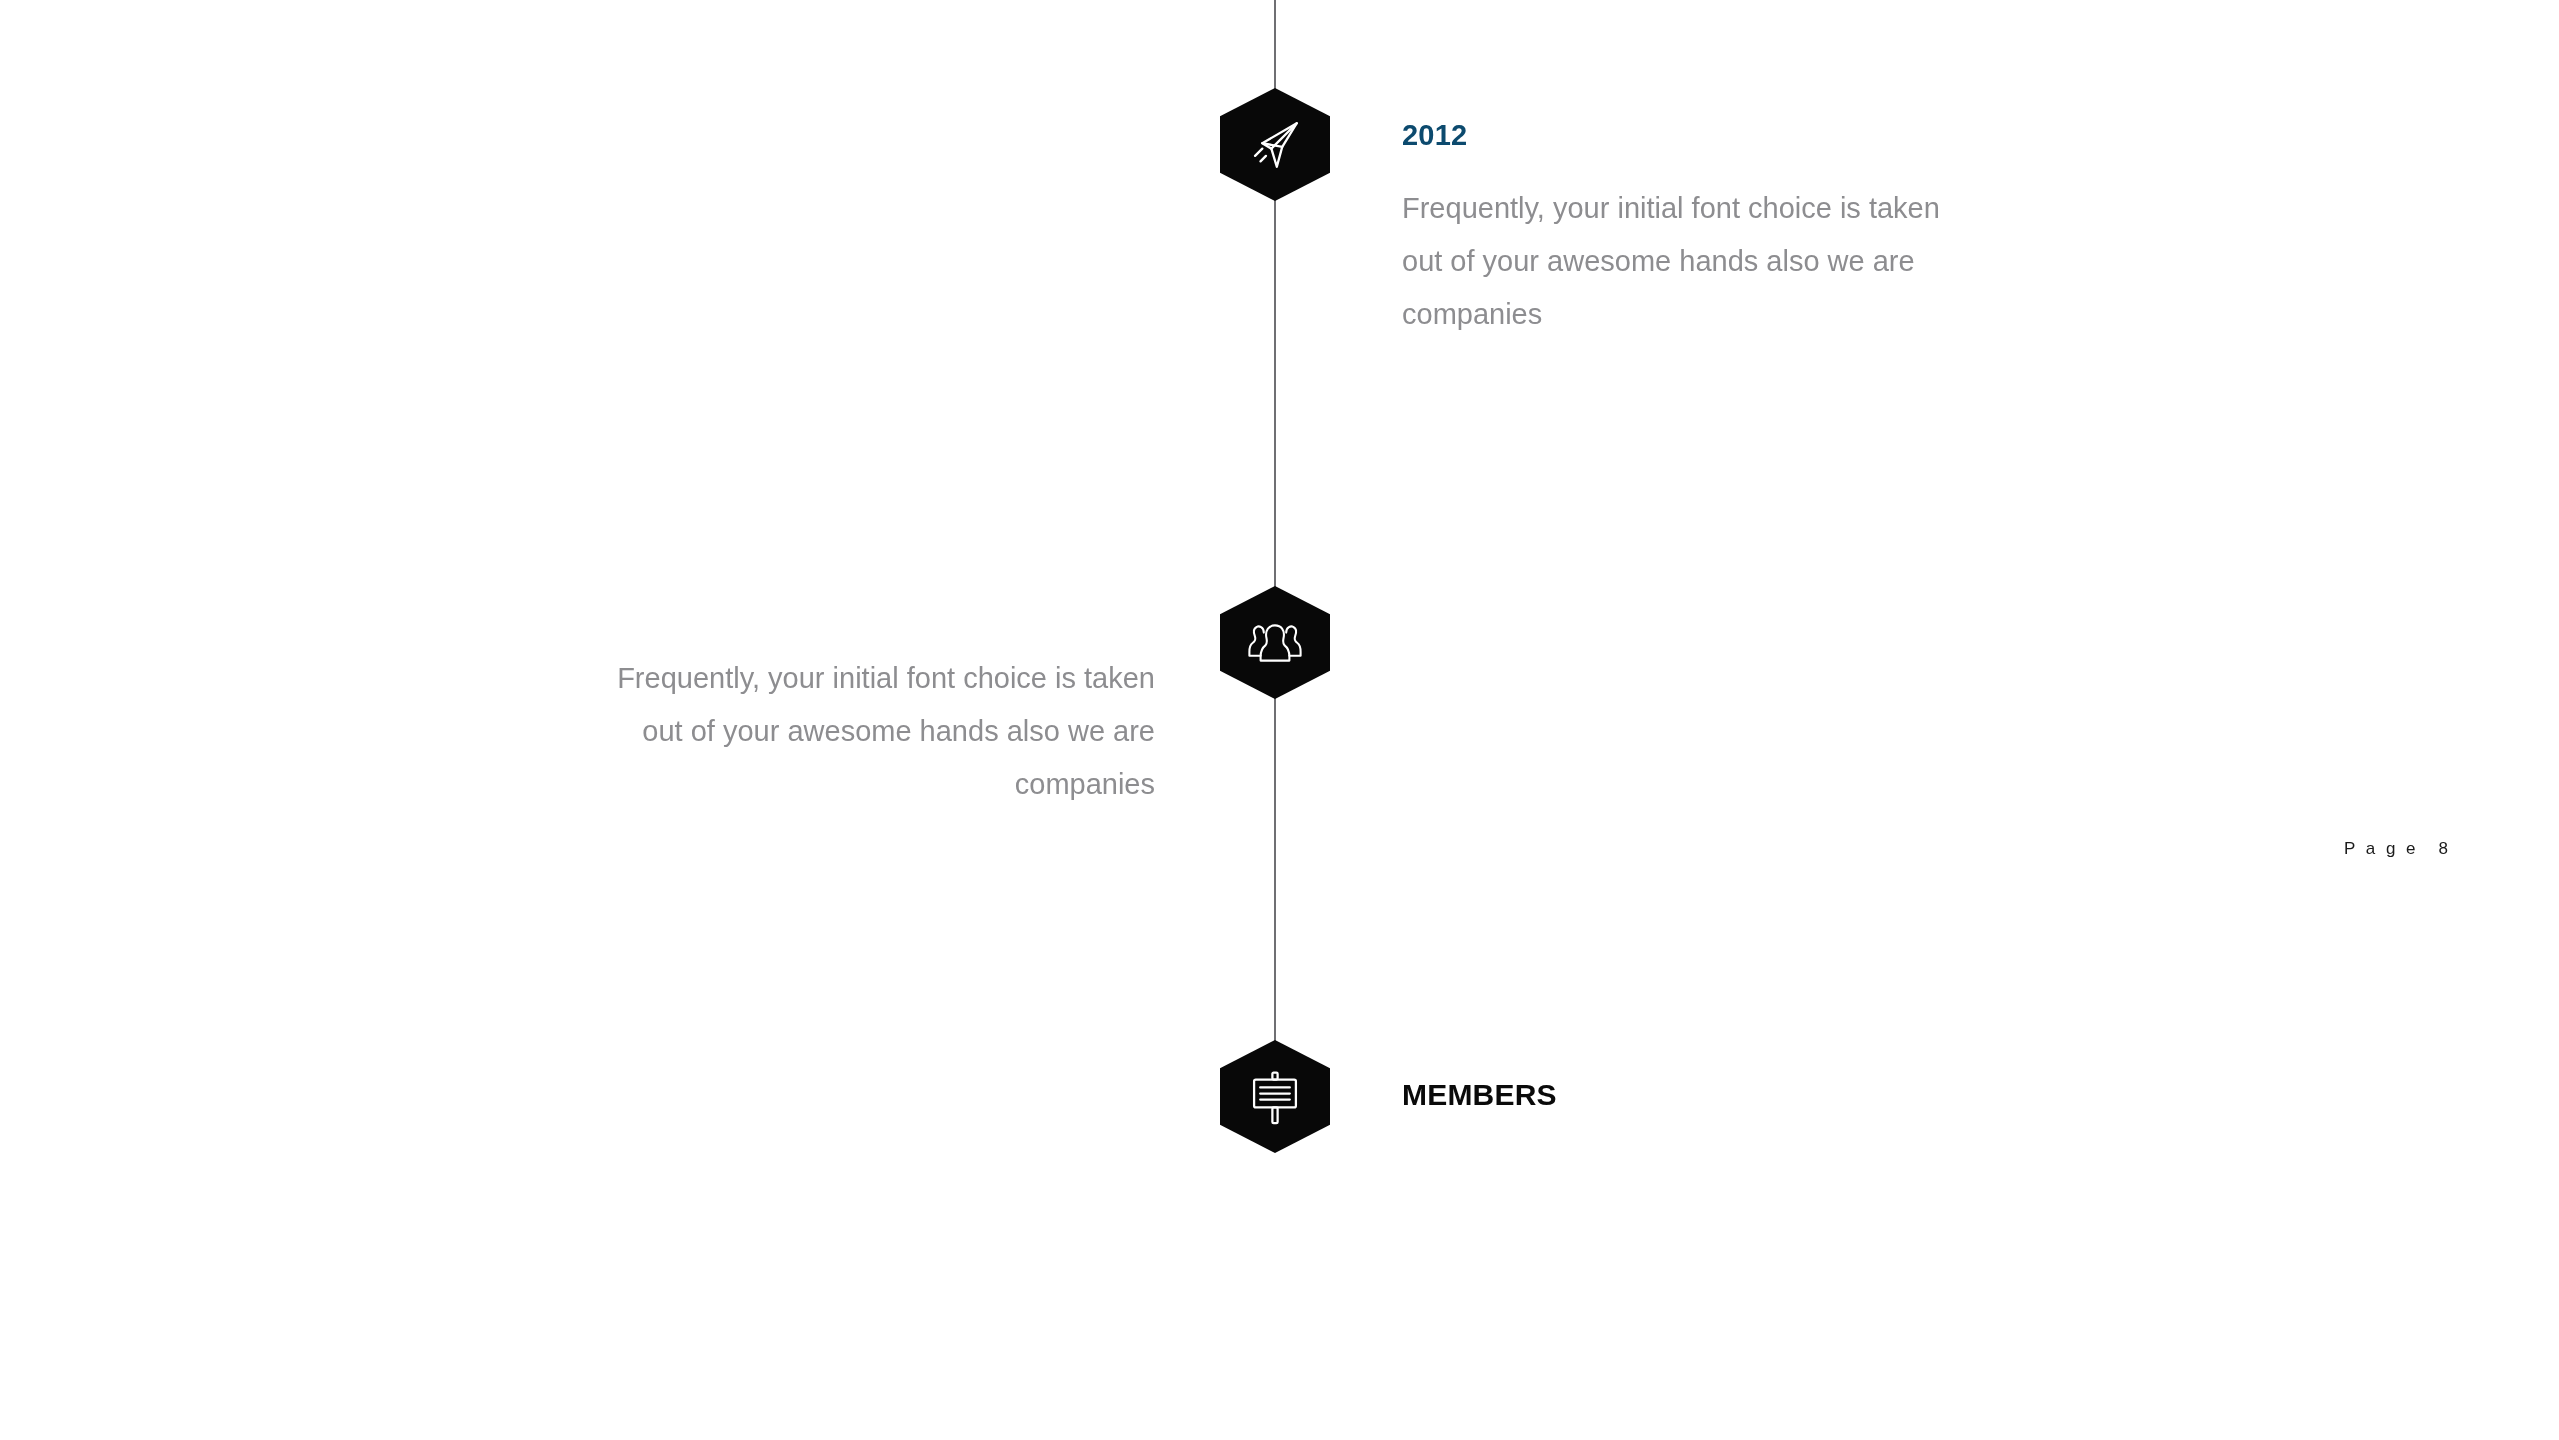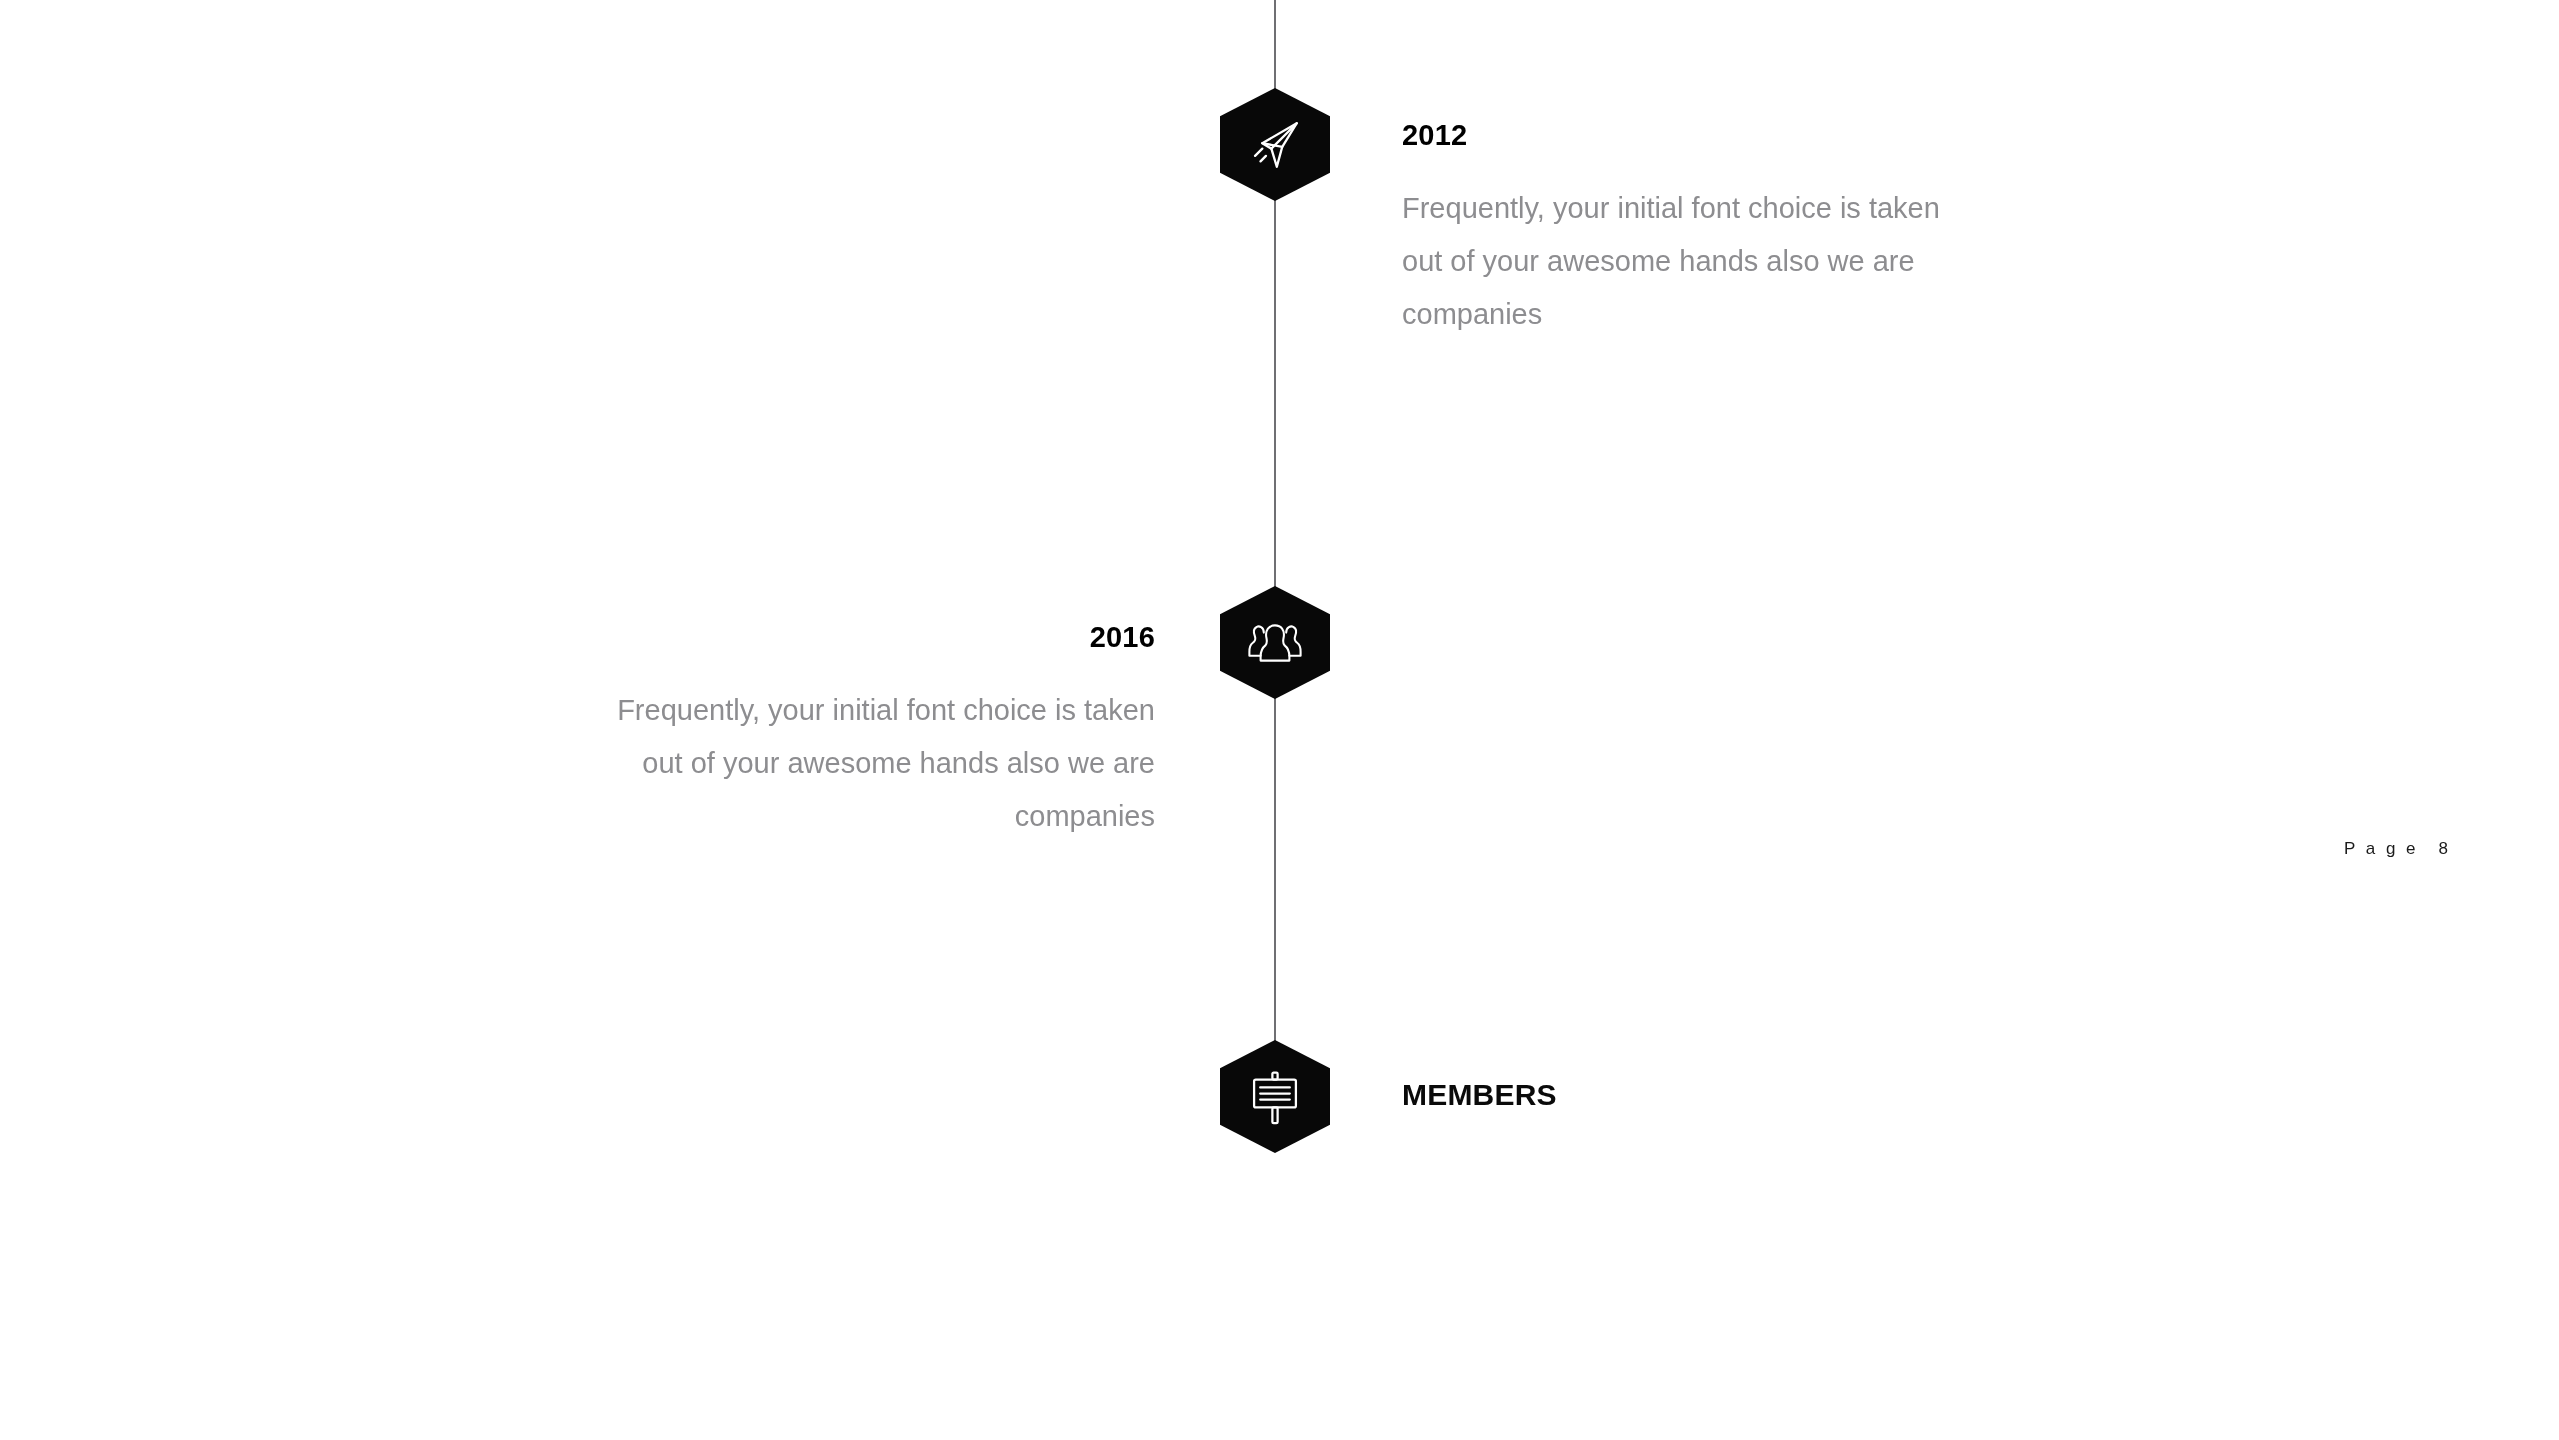--- a/index.html
+++ b/index.html
@@ -55,21 +55,21 @@
   
   .entry {
     position: absolute;
   }
   .entry-right { left: 1402px; width: 700px; text-align: left; }
   .entry-left  { left: 455px;  width: 700px; text-align: right; }
 
   .entry-year {
     font-size: 29px;
     font-weight: bold;
-    color: #000000;
+    color: #0c4a6e;
     letter-spacing: 0.2px;
     line-height: 1.1;
     margin: 0;
   }
   .entry-title {
     font-size: 30px;
     font-weight: bold;
     color: #0a0a0a;
     letter-spacing: 0.2px;
     line-height: 1.1;
@@ -153,21 +153,20 @@
 <div class="entry entry-right" id="entry-1">
   <div class="entry-year">2012</div>
   <div class="entry-body">
     <span>Frequently, your initial font choice is taken</span>
     <span>out of your awesome hands also we are</span>
     <span>companies</span>
   </div>
 </div>
 
 <div class="entry entry-left" id="entry-2">
-  <div class="entry-year">2016</div>
   <div class="entry-body">
     <span>Frequently, your initial font choice is taken</span>
     <span>out of your awesome hands also we are</span>
     <span>companies</span>
   </div>
 </div>
 
 <div class="entry entry-right" id="entry-3">
   <div class="entry-title">MEMBERS</div>
 </div>

